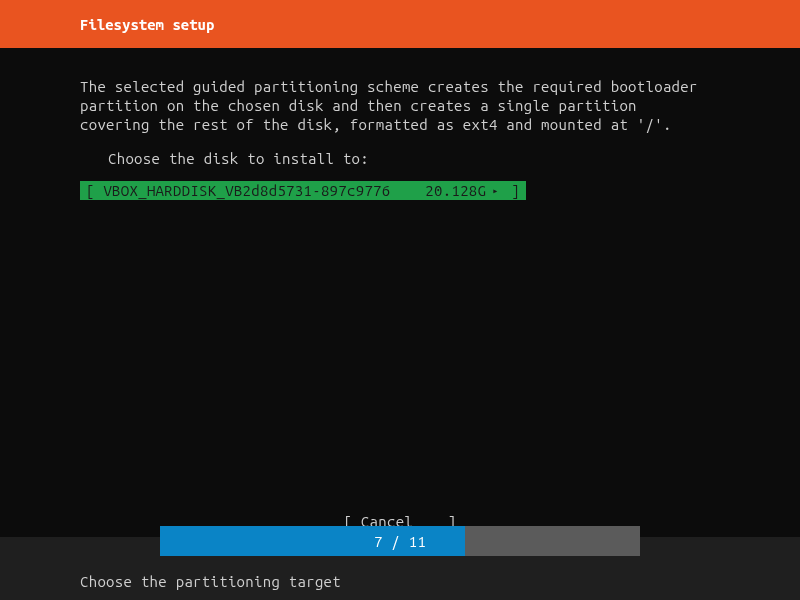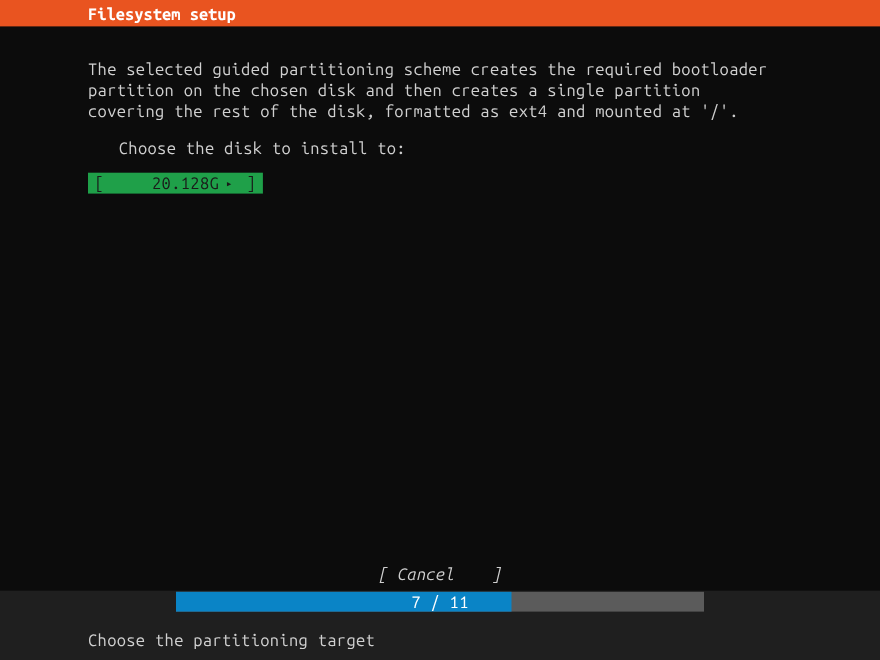--- a/index.html
+++ b/index.html
@@ -15,21 +15,21 @@
       font-size: 15px;
       color: #d0d0d0;
       overflow: hidden;
       position: relative;
     }
     .header {
       background: #e95420;
       color: #ffffff;
       padding: 10px 0 10px 80px;
       font-weight: bold;
-      height: 24px;
+      height: 48px;
       display: flex;
       align-items: center;
     }
     .content {
       padding: 30px 88px 0 80px;
     }
     .description {
       line-height: 1.25;
       letter-spacing: 0.3px;
       white-space: pre-wrap;
@@ -53,33 +53,32 @@
       display: inline-block;
       margin: 0 4px 0 6px;
       font-size: 10px;
     }
     .cancel-row {
       position: absolute;
       left: 0;
       right: 0;
       bottom: 70px;
       text-align: center;
-      font-style: italic;
     }
     .cancel-button {
       display: inline-block;
       white-space: pre;
       letter-spacing: 0.3px;
     }
     .progress-container {
       position: absolute;
       left: 160px;
       right: 160px;
       bottom: 44px;
-      height: 18px;
+      height: 30px;
       background: #5b5b5b;
       display: flex;
       align-items: center;
       justify-content: center;
       font-size: 15px;
       letter-spacing: 0.3px;
     }
     .progress-fill {
       position: absolute;
       left: 0;
@@ -111,21 +110,21 @@
 <body>
 
 <div class="header">
   <span>Filesystem setup</span>
 </div>
 
 <div class="content">
   <div class="description">The selected guided partitioning scheme creates the required bootloader partition on the chosen disk and then creates a single partition covering the rest of the disk, formatted as ext4 and mounted at '/'.</div>
   <div class="prompt">Choose the disk to install to:</div>
   <div class="disk-option">
-    <span>[ </span><span>    </span><span>20.128G</span><span class="disk-arrow">▸</span><span> ]</span>
+    <span>[ </span><span>VBOX_HARDDISK_VB2d8d5731-897c9776</span><span>    </span><span>20.128G</span><span class="disk-arrow">▸</span><span> ]</span>
   </div>
 </div>
 
 <div class="cancel-row">
   <span class="cancel-button">[ Cancel    ]</span>
 </div>
 
 <div class="footer-bg"></div>
 
 <div class="progress-container">

